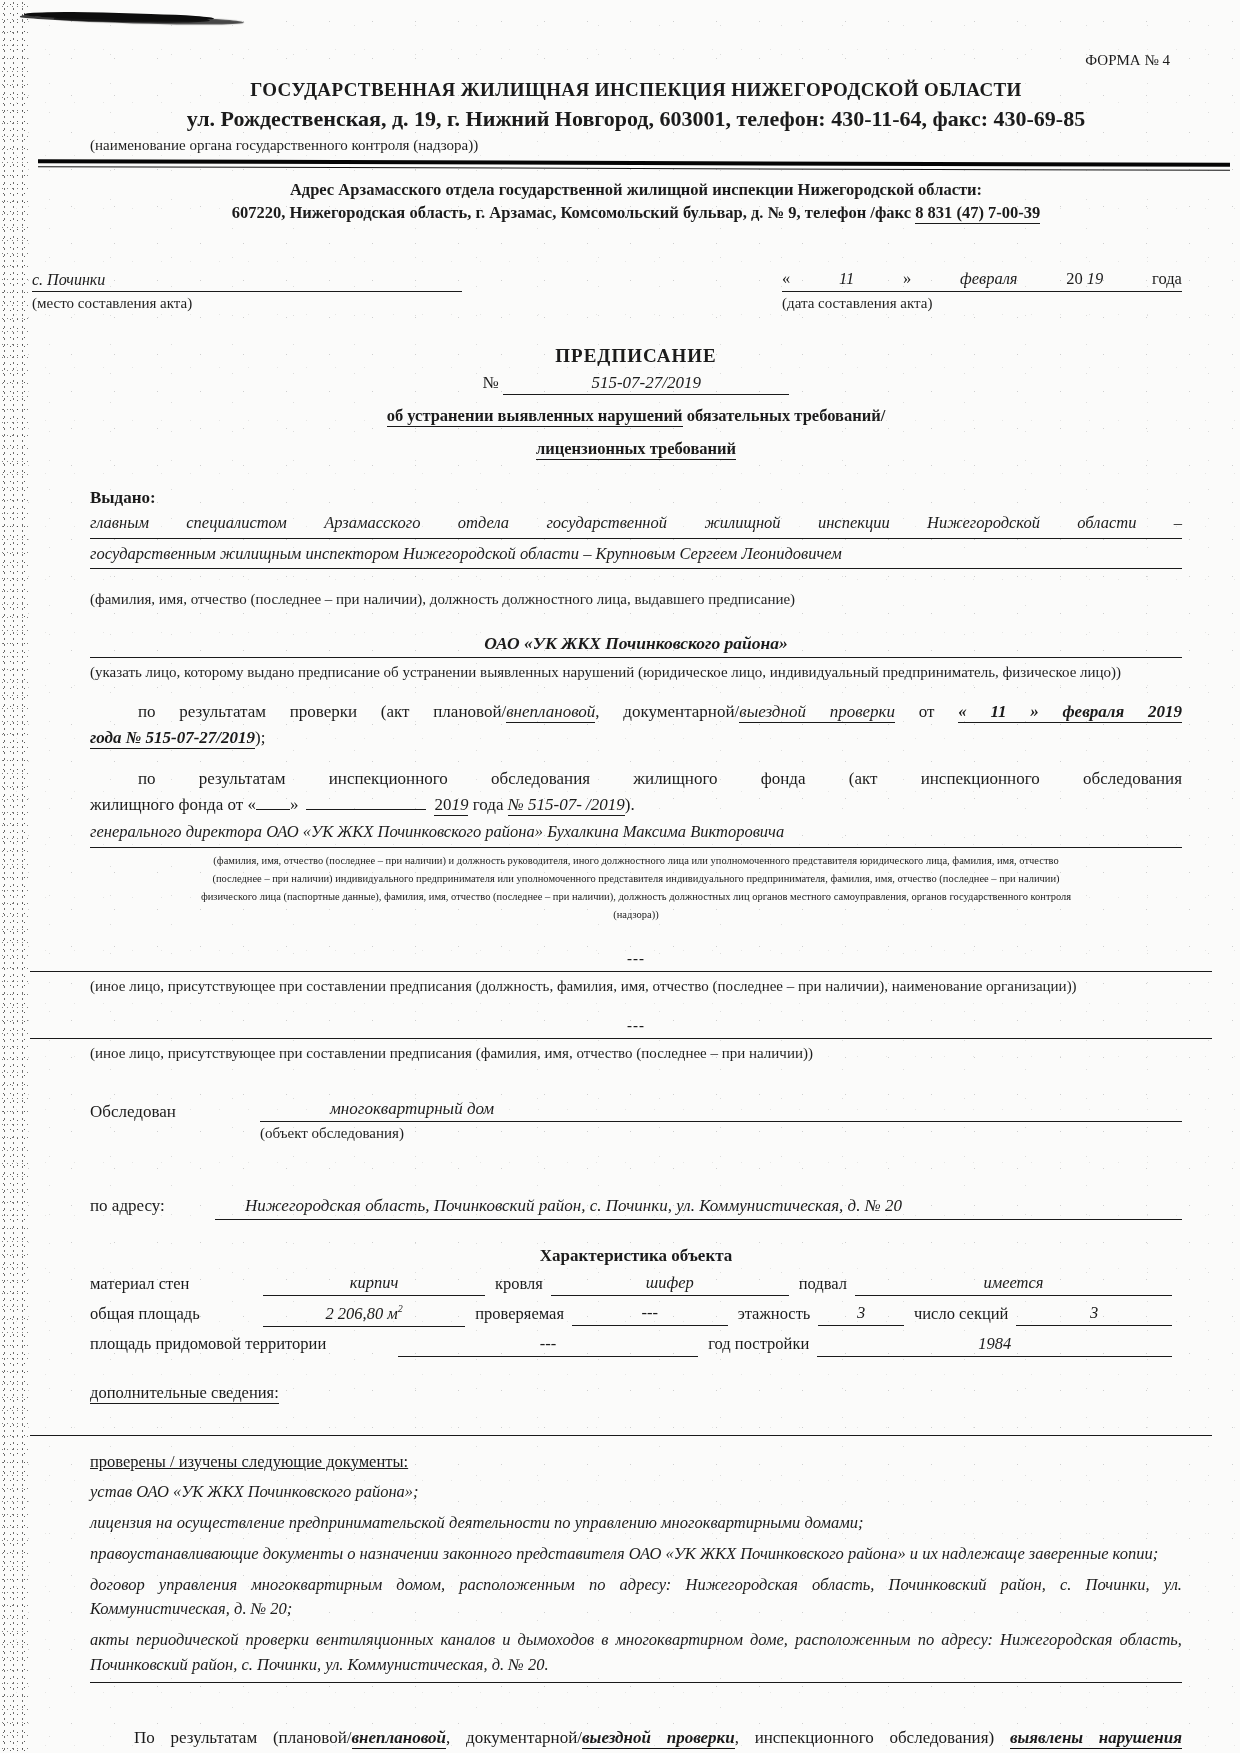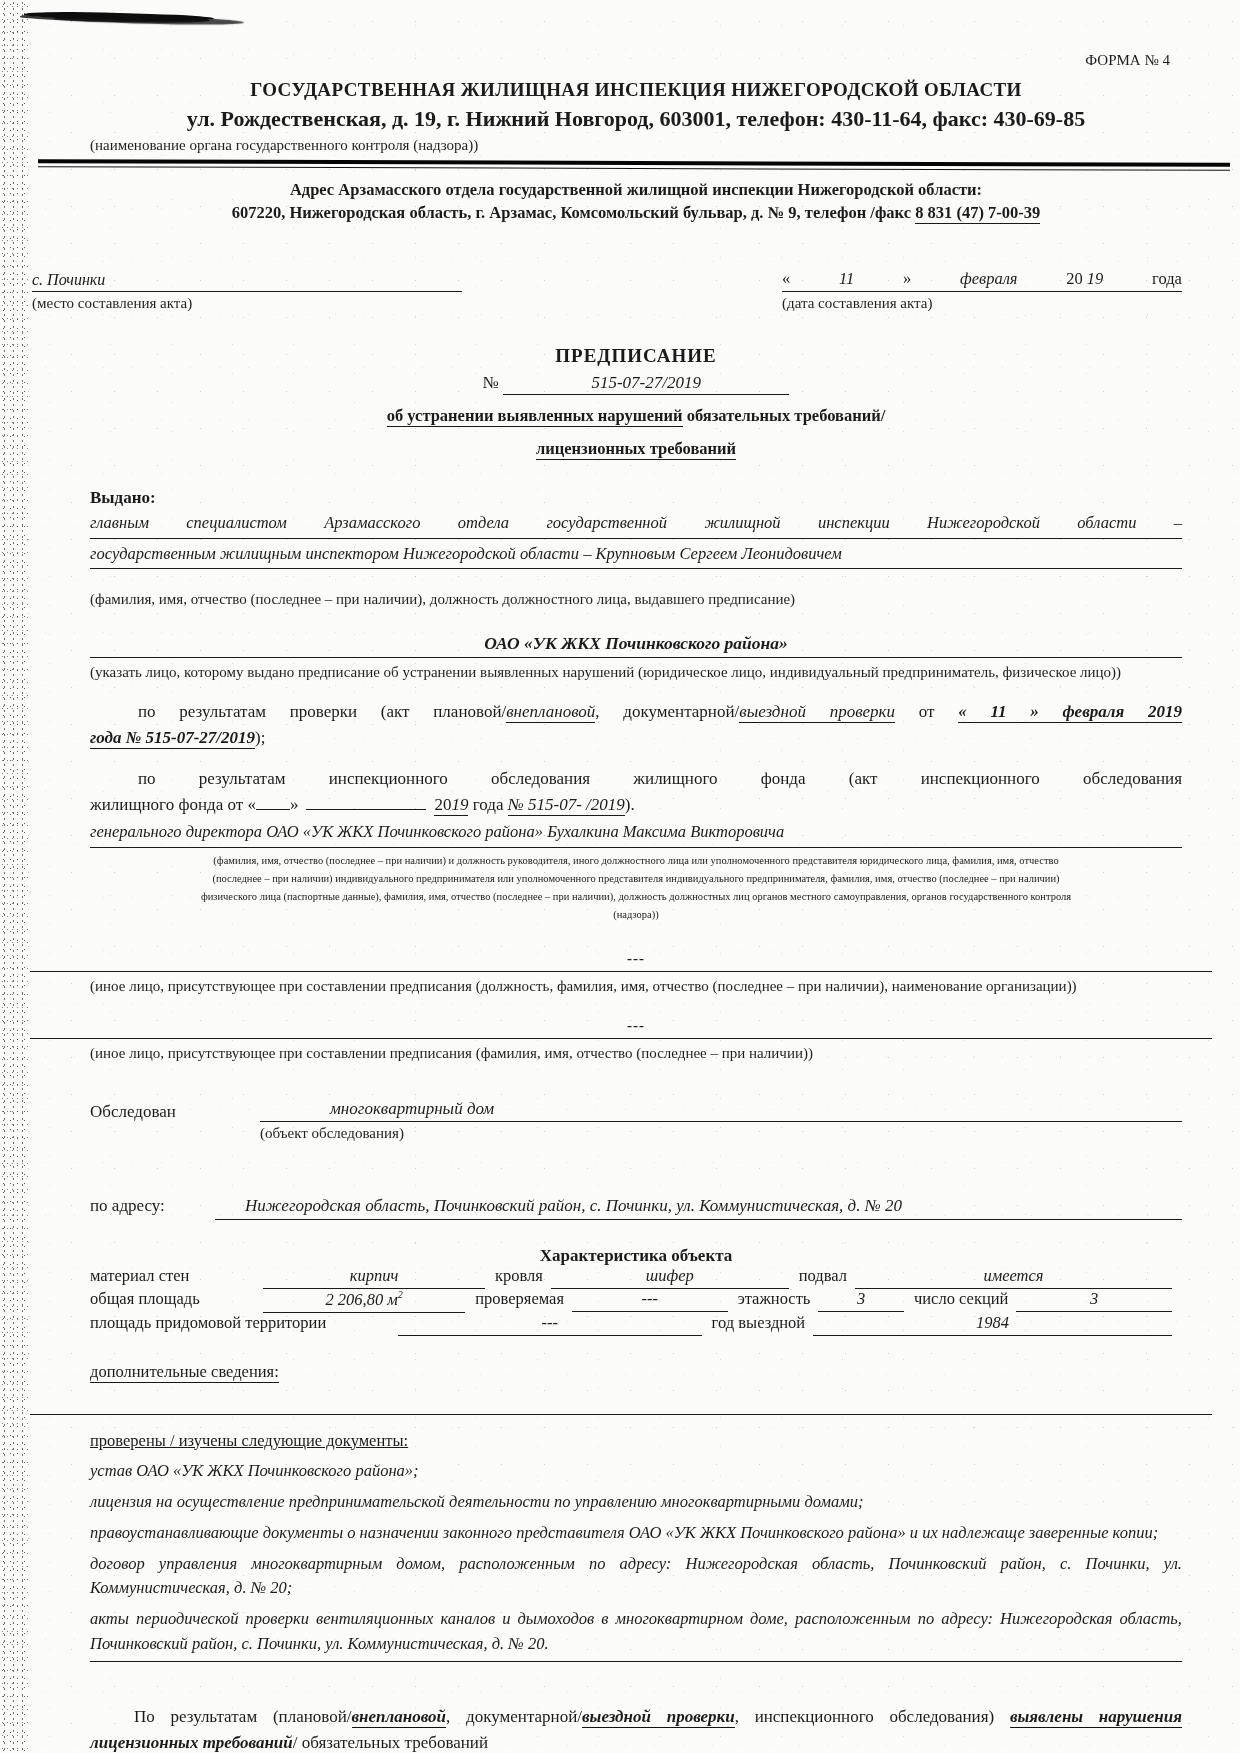--- a/index.html
+++ b/index.html
@@ -61,21 +61,21 @@
   .fineprint{font-size:10.5px;line-height:1.7;text-align:center;margin-top:4px}
   .dash-line{text-align:center;font-size:15px;font-weight:bold;margin-top:26px;letter-spacing:1px}
   .blank-rule{border-bottom:1.4px solid #1a1a1a;height:2px;margin:2px -30px 3px -60px}
   .obj-row{display:flex;margin-top:34px;align-items:flex-end;font-size:17px}
   .obj-label{flex:0 0 170px}
   .obj-val{flex:1;border-bottom:1.6px solid #1a1a1a;font-style:italic;padding:0 0 2px 70px}
   .addr-row{display:flex;margin-top:52px;align-items:flex-start;font-size:17px}
   .addr-label{flex:0 0 125px}
   .addr-val{flex:1;border-bottom:1.6px solid #1a1a1a;font-style:italic;padding:0 0 3px 30px}
   .char-title{font-size:17px;font-weight:bold;text-align:center;margin-top:26px}
-  .char-row{display:flex;font-size:16.5px;align-items:flex-start;}
+  .char-row{display:flex;font-size:16.5px;align-items:center;margin-top:7px}
   .char-row .lab{white-space:nowrap;padding:0 8px 2px 0}
   .char-row .val{border-bottom:1.6px solid #1a1a1a;text-align:center;font-style:italic;
     padding-bottom:2px;margin-right:10px}
   .docs{font-size:16.5px;line-height:1.5}
   .docs-head{text-decoration:underline;margin-top:14px}
   .doc-item{font-style:italic;text-align:justify;margin-top:6px}
   .concl{font-size:17px;margin-top:42px;line-height:1.55;text-align:justify}
   .ubi{font-weight:bold;font-style:italic;border-bottom:1.8px solid #111;padding-bottom:1px}
   sup{font-size:10px}
 </style>
@@ -192,21 +192,21 @@
     <span class="val" style="flex:1">---</span>
     <span class="lab">этажность</span>
     <span class="val" style="flex:.55">3</span>
     <span class="lab">число секций</span>
     <span class="val" style="flex:1">3</span>
   </div>
 
   <div class="char-row">
     <span class="lab" style="flex:0 0 300px">площадь придомовой территории</span>
     <span class="val" style="flex:1.1">---</span>
-    <span class="lab">год выездной</span>
+    <span class="lab">год постройки</span>
     <span class="val" style="flex:1.3">1984</span>
   </div>
 
   <div style="margin-top:26px;font-size:16.5px"><span class="u">дополнительные сведения:</span></div>
   <div class="blank-rule" style="margin-top:30px"></div>
 
   <div class="docs">
     <div class="docs-head">проверены / изучены следующие документы:</div>
     <div class="doc-item">устав ОАО «УК ЖКХ Починковского района»;</div>
     <div class="doc-item">лицензия на осуществление предпринимательской деятельности по управлению многоквартирными домами;</div>

